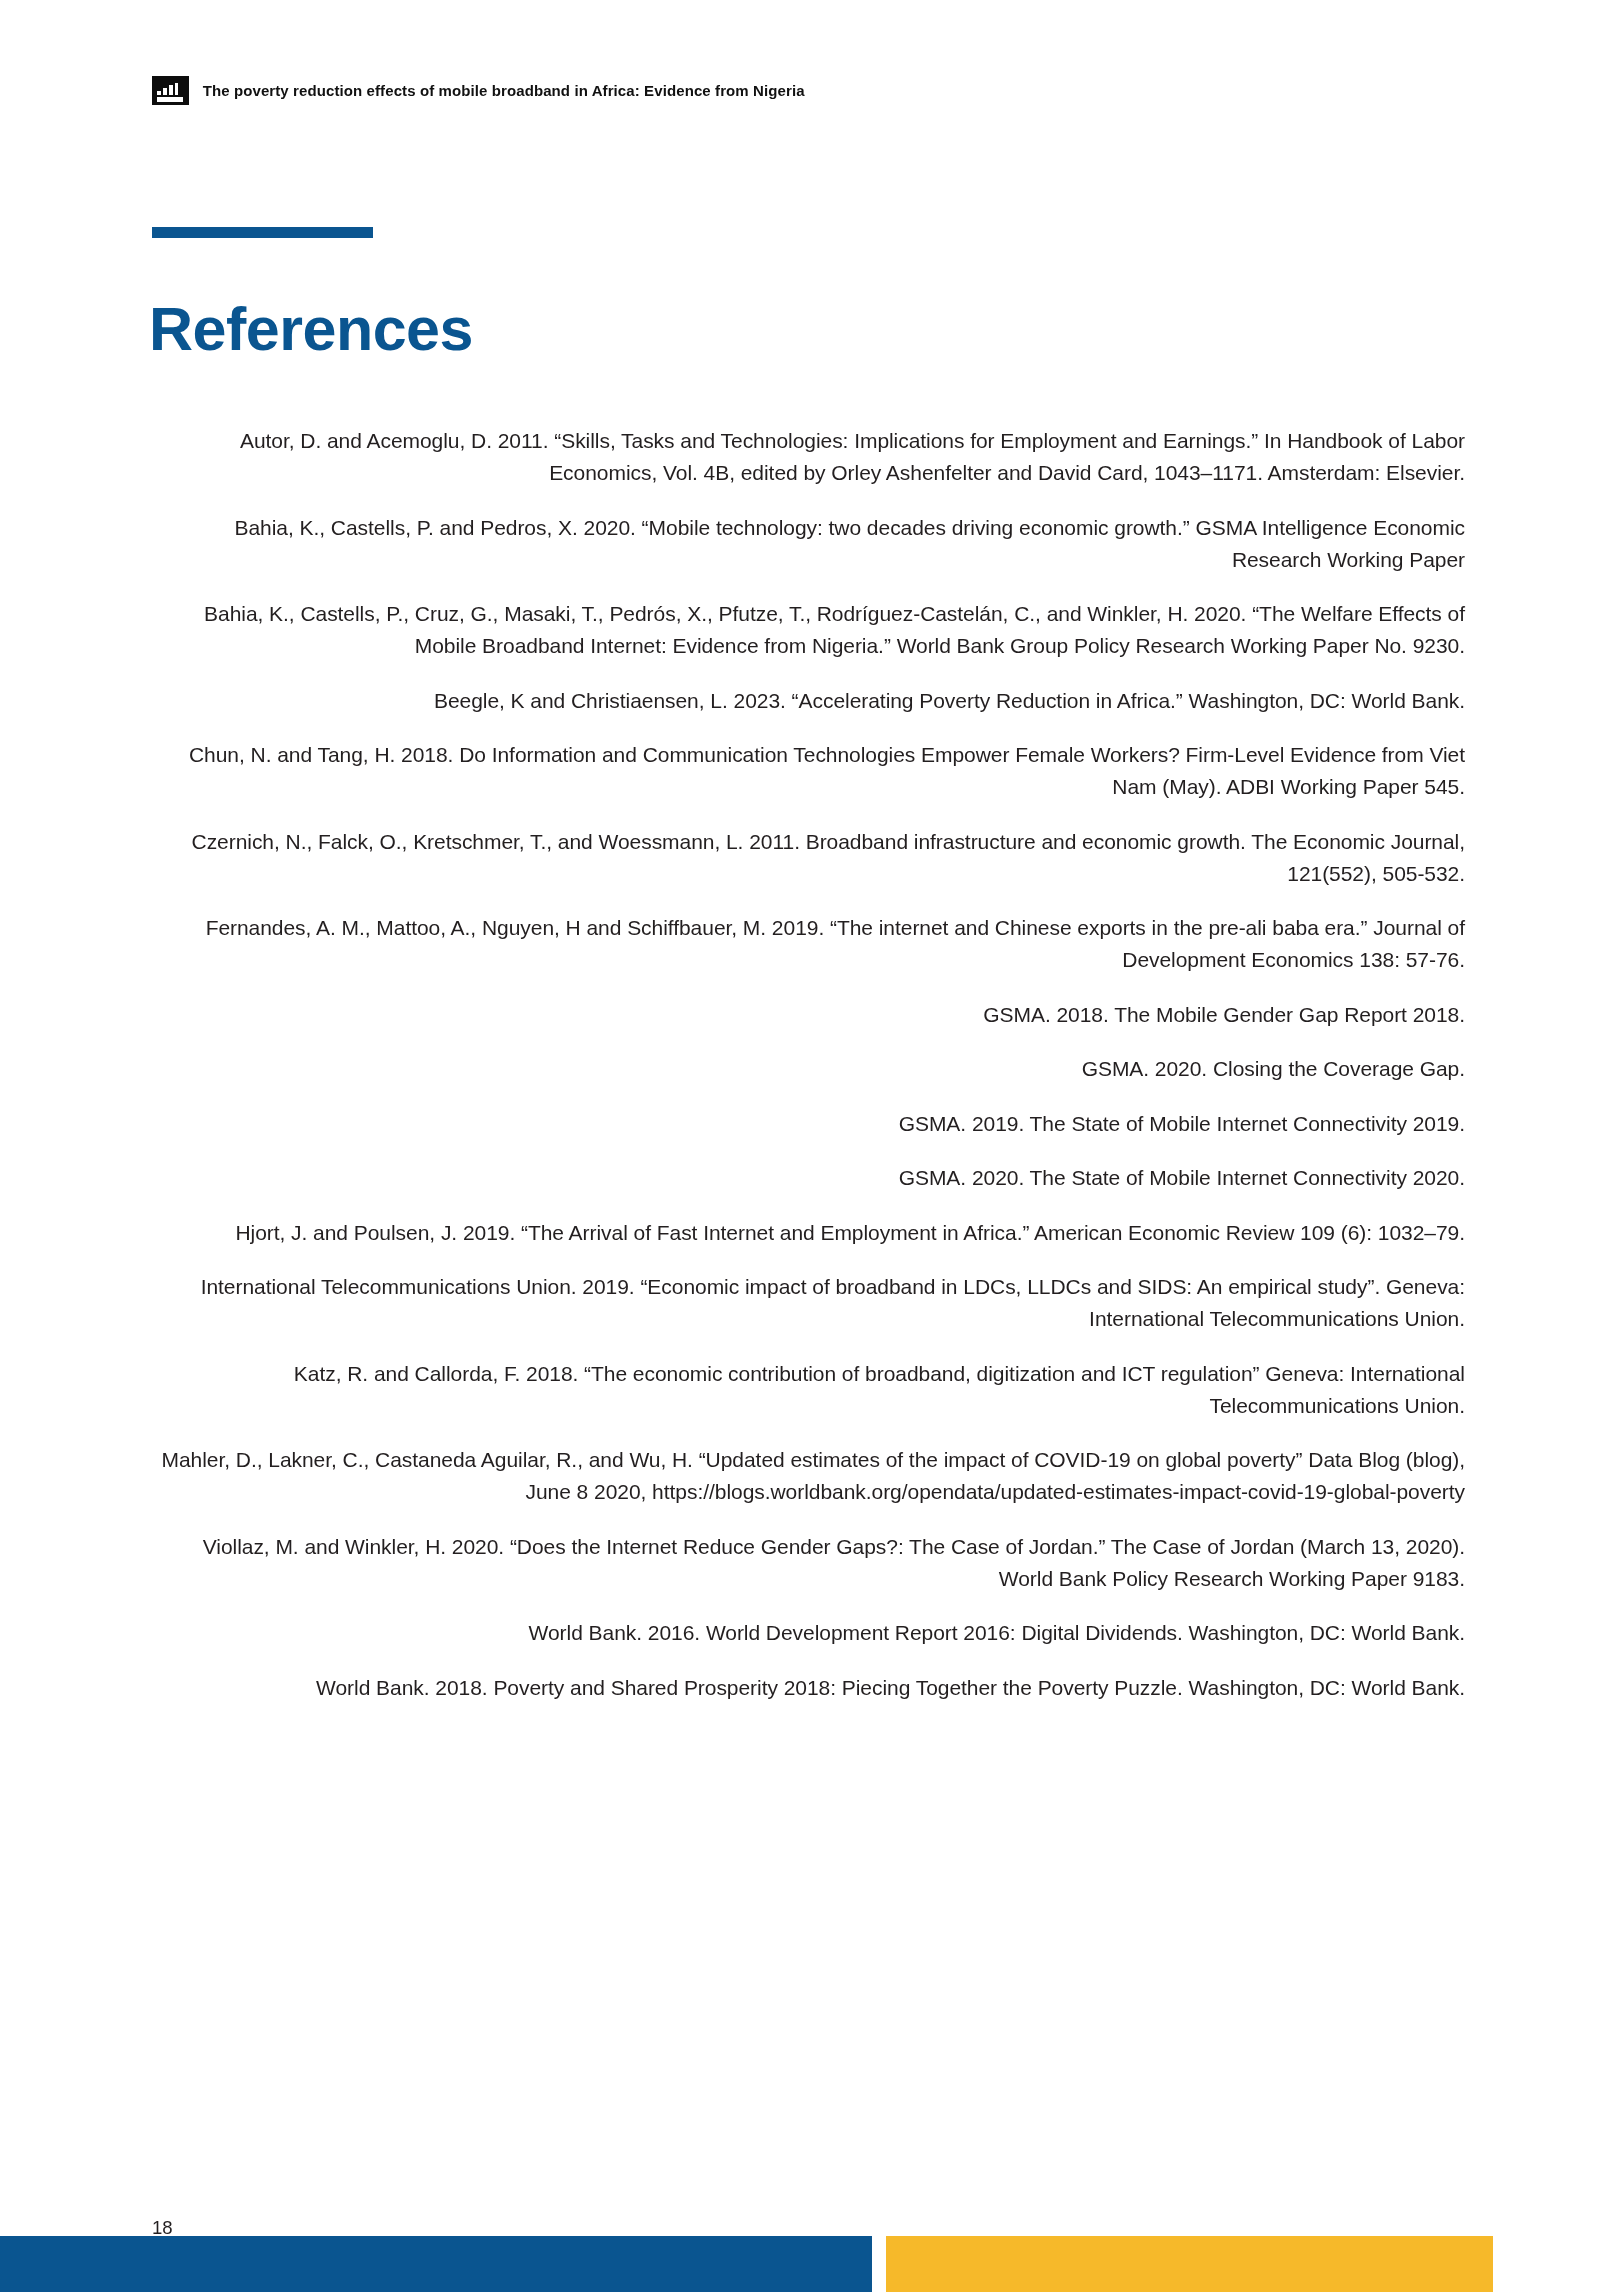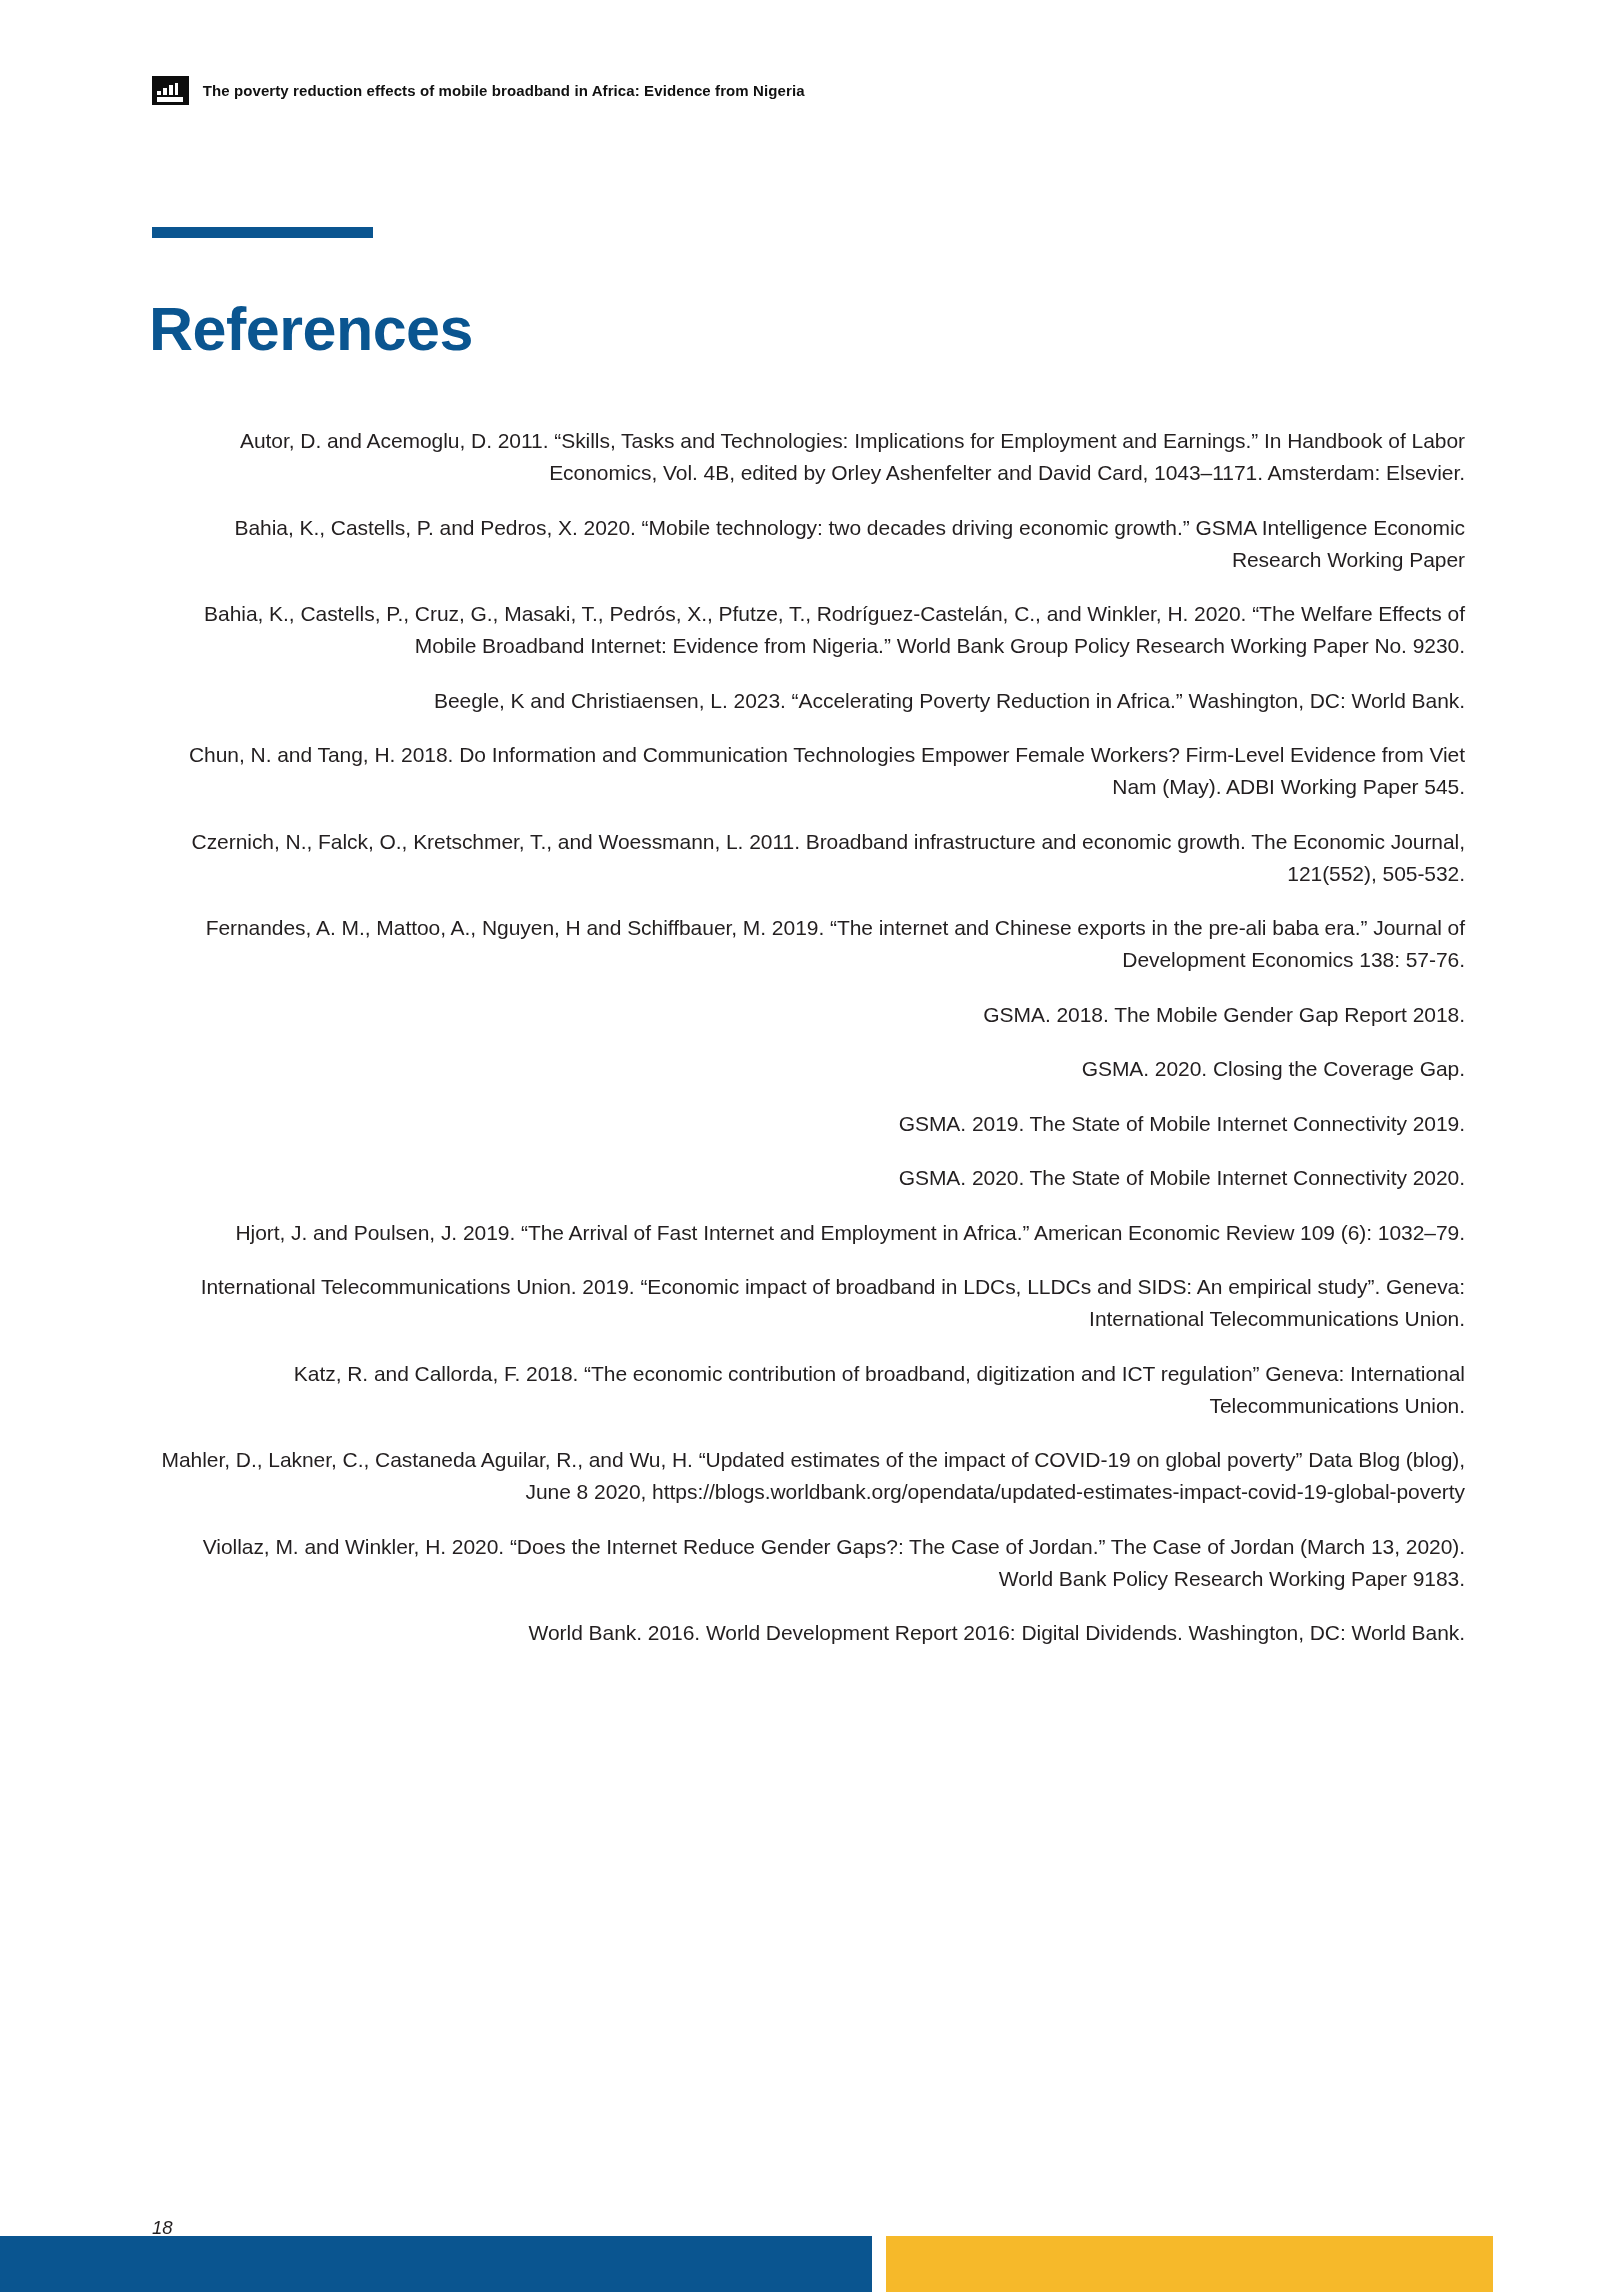--- a/index.html
+++ b/index.html
@@ -108,21 +108,20 @@
   }
 
   
   .page-number {
     position: absolute;
     left: 152px;
     top: 2217px;
     font-size: 18.6px;
     color: #231f20;
     font-weight: normal;
-    font-style: italic;
   }
   .footer-bars {
     position: absolute;
     left: 0;
     bottom: 0;
     width: 1621px;
     height: 57px;
     display: flex;
   }
   .footer-bar-blue {
@@ -174,20 +173,21 @@
       <p class="ref-entry">GSMA. 2018. The Mobile Gender Gap Report 2018.</p>
       <p class="ref-entry">GSMA. 2020. Closing the Coverage Gap.</p>
       <p class="ref-entry">GSMA. 2019. The State of Mobile Internet Connectivity 2019.</p>
       <p class="ref-entry">GSMA. 2020. The State of Mobile Internet Connectivity 2020.</p>
       <p class="ref-entry">Hjort, J. and Poulsen, J. 2019. “The Arrival of Fast Internet and Employment in Africa.” American Economic Review 109 (6): 1032–79.</p>
       <p class="ref-entry">International Telecommunications Union. 2019. “Economic impact of broadband in LDCs, LLDCs and SIDS: An empirical study”. Geneva: International Telecommunications Union.</p>
       <p class="ref-entry">Katz, R. and Callorda, F. 2018. “The economic contribution of broadband, digitization and ICT regulation” Geneva: International Telecommunications Union.</p>
       <p class="ref-entry">Mahler, D., Lakner, C., Castaneda Aguilar, R., and Wu, H. “Updated estimates of the impact of COVID-19 on global poverty” Data Blog (blog), June 8 2020, https://blogs.worldbank.org/opendata/updated-estimates-impact-covid-19-global-poverty</p>
       <p class="ref-entry">Viollaz, M. and Winkler, H. 2020. “Does the Internet Reduce Gender Gaps?: The Case of Jordan.” The Case of Jordan (March 13, 2020). World Bank Policy Research Working Paper 9183.</p>
       <p class="ref-entry">World Bank. 2016. World Development Report 2016: Digital Dividends. Washington, DC: World Bank.</p>
+      <p class="ref-entry">World Bank. 2018. Poverty and Shared Prosperity 2018: Piecing Together the Poverty Puzzle. Washington, DC: World Bank.</p>
     </div>
 
   <div class="page-number">18</div>
 
   <div class="footer-bars">
     <div class="footer-bar-blue" style="background: rgb(10, 85, 144);"></div>
     <div class="footer-bar-gap"></div>
     <div class="footer-bar-yellow" style="background: rgb(246, 185, 42);"></div>
   </div>
 

